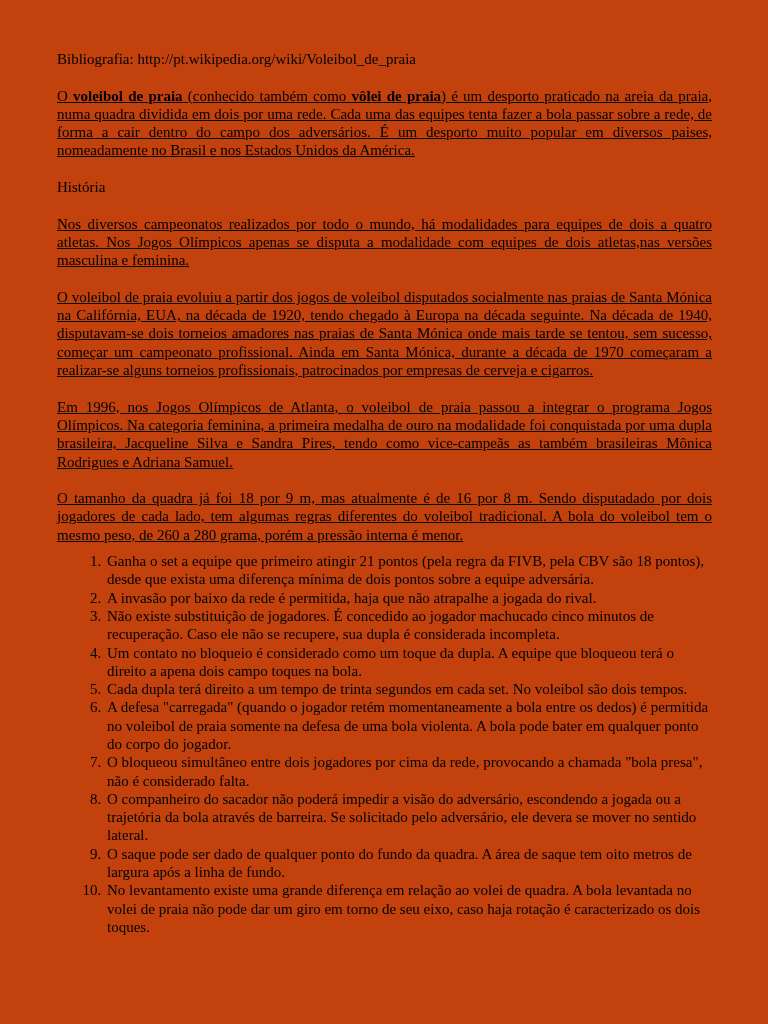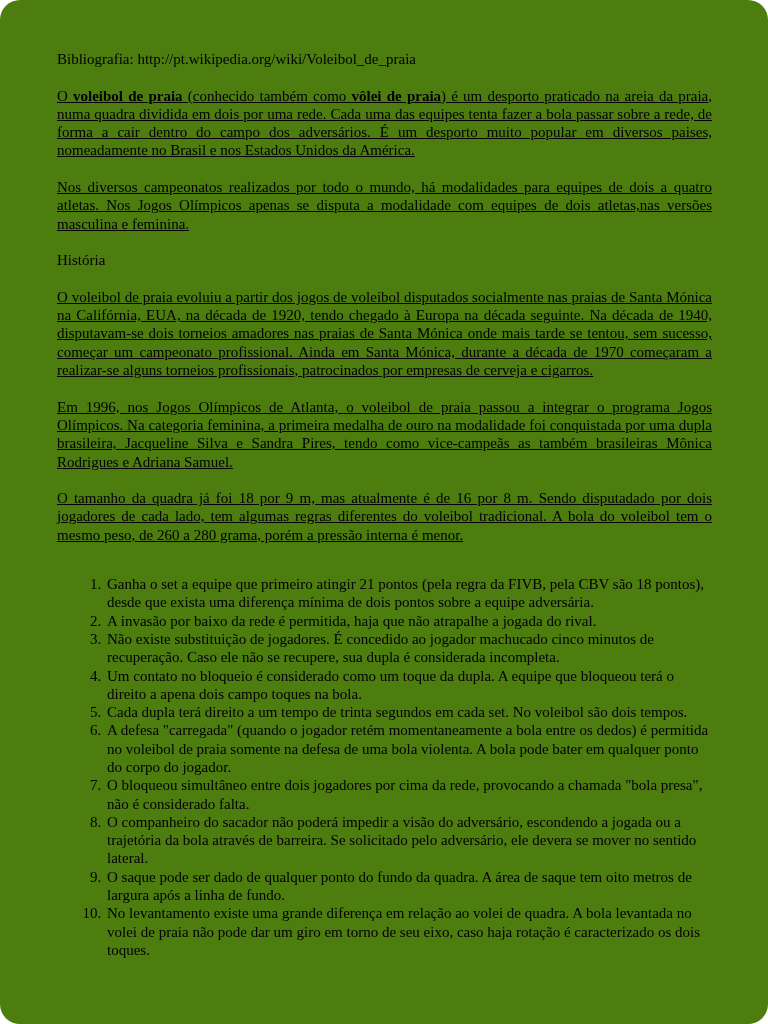--- a/index.html
+++ b/index.html
@@ -10,50 +10,49 @@
   }
   body {
     font-family: "Liberation Serif", "DejaVu Serif", serif;
     color: #000000;
     overflow: hidden;
   }
   .page {
     position: relative;
     width: 768px;
     height: 1024px;
-    background: #4d7c0f;
+    background: #c2410c;
     padding: 50px 56px 0 57px;
     font-size: 15px;
     line-height: 18.3px;
-    border-radius: 20px;
   }
   .para { margin-top: 18.3px; }
   .first-line { margin-top: 0; }
   .justify { text-align: justify; text-decoration: underline; }
   strong { font-weight: bold; }
   ol.rules {
-    margin-top: 31px;
+    margin-top: 8px;
     padding-left: 48px;
     list-style: decimal outside;
     text-align: left;
   }
   ol.rules li { padding-left: 2px; }
 </style>
 </head>
 <body>
 
 <div class="page">
 
   <p class="para first-line">Bibliografia: http://pt.wikipedia.org/wiki/Voleibol_de_praia</p>
 
   <p class="para justify"><span>O </span><strong>voleibol de praia</strong><span> (conhecido também como </span><strong>vôlei de praia</strong><span>) é um desporto praticado na areia da praia, numa quadra dividida em dois por uma rede. Cada uma das equipes tenta fazer a bola passar sobre a rede, de forma a cair dentro do campo dos adversários. É um desporto muito popular em diversos paises, nomeadamente no Brasil e nos Estados Unidos da América.</span></p>
 
+  <p class="para">História</p>
+
   <p class="para justify">Nos diversos campeonatos realizados por todo o mundo, há modalidades para equipes de dois a quatro atletas. Nos Jogos Olímpicos apenas se disputa a modalidade com equipes de dois atletas,nas versões masculina e feminina.</p>
-
-  <p class="para">História</p>
 
   <p class="para justify">O voleibol de praia evoluiu a partir dos jogos de voleibol disputados socialmente nas praias de Santa Mónica na Califórnia, EUA, na década de 1920, tendo chegado à Europa na década seguinte. Na década de 1940, disputavam-se dois torneios amadores nas praias de Santa Mónica onde mais tarde se tentou, sem sucesso, começar um campeonato profissional. Ainda em Santa Mónica, durante a década de 1970 começaram a realizar-se alguns torneios profissionais, patrocinados por empresas de cerveja e cigarros.</p>
 
   <p class="para justify">Em 1996, nos Jogos Olímpicos de Atlanta, o voleibol de praia passou a integrar o programa Jogos Olímpicos. Na categoria feminina, a primeira medalha de ouro na modalidade foi conquistada por uma dupla brasileira, Jacqueline Silva e Sandra Pires, tendo como vice-campeãs as também brasileiras Mônica Rodrigues e Adriana Samuel.</p>
 
 
   <p class="para justify">O tamanho da quadra já foi 18 por 9 m, mas atualmente é de 16 por 8 m. Sendo disputadado por dois jogadores de cada lado, tem algumas regras diferentes do voleibol tradicional. A bola do voleibol tem o mesmo peso, de 260 a 280 grama, porém a pressão interna é menor.</p>
 
   <ol class="rules">
     <li>Ganha o set a equipe que primeiro atingir 21 pontos (pela regra da FIVB, pela CBV são 18 pontos), desde que exista uma diferença mínima de dois pontos sobre a equipe adversária.</li>

